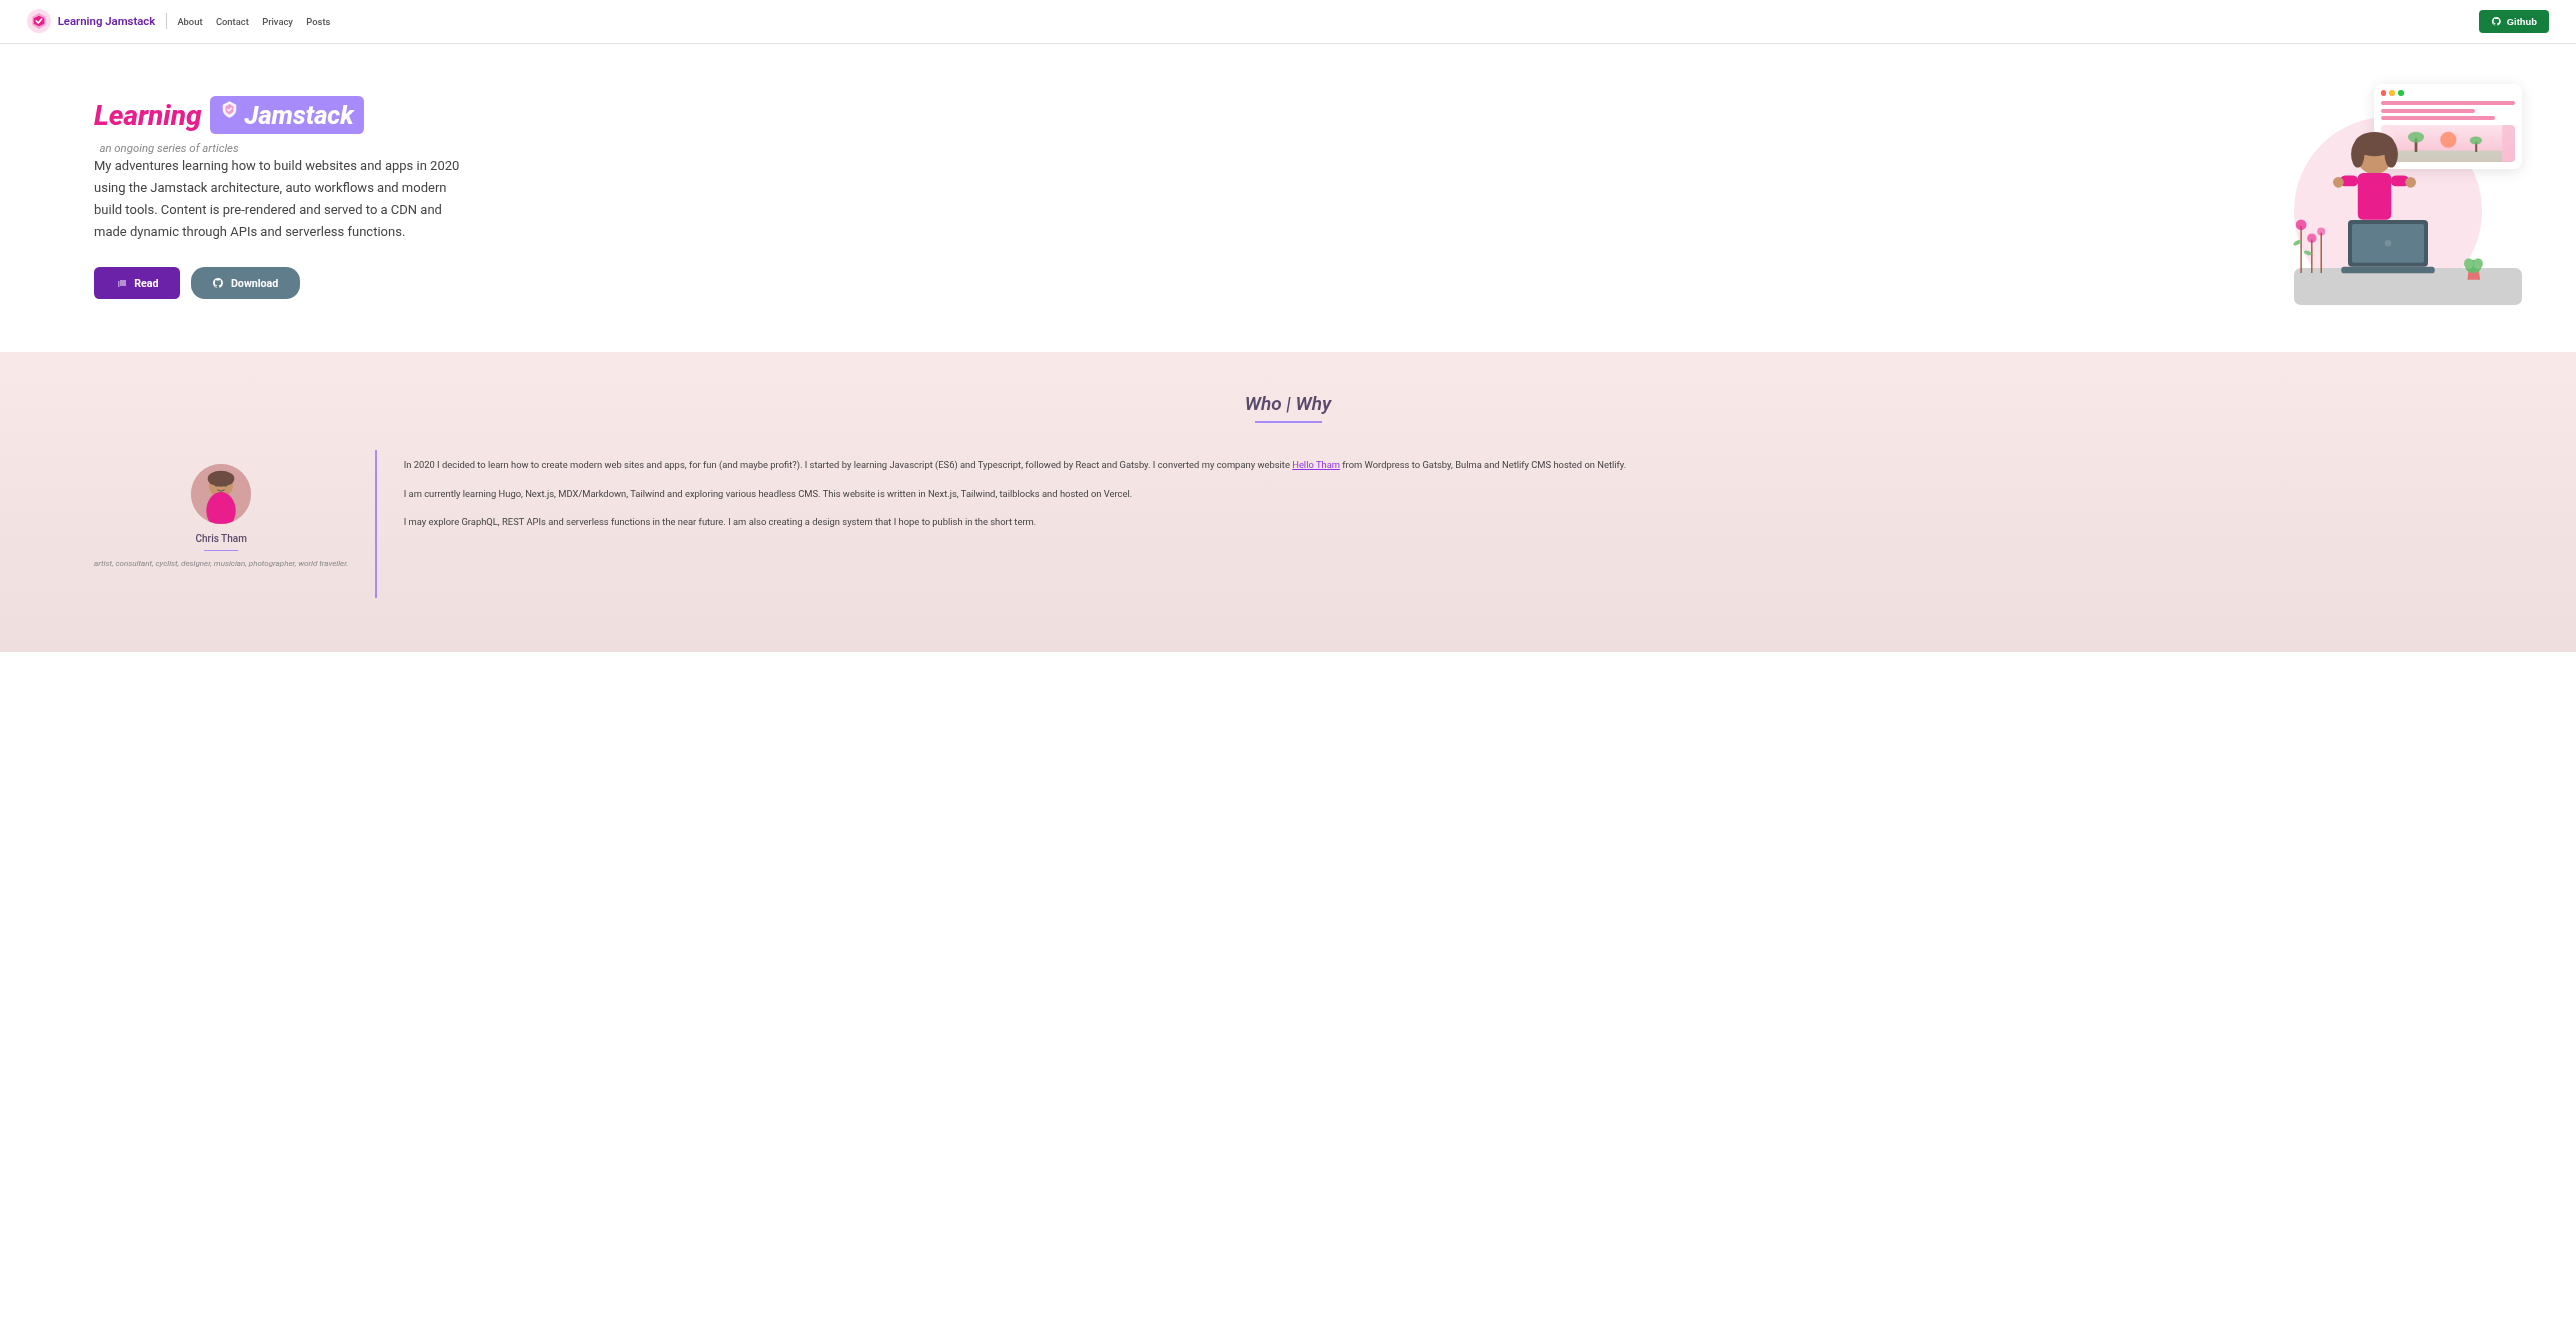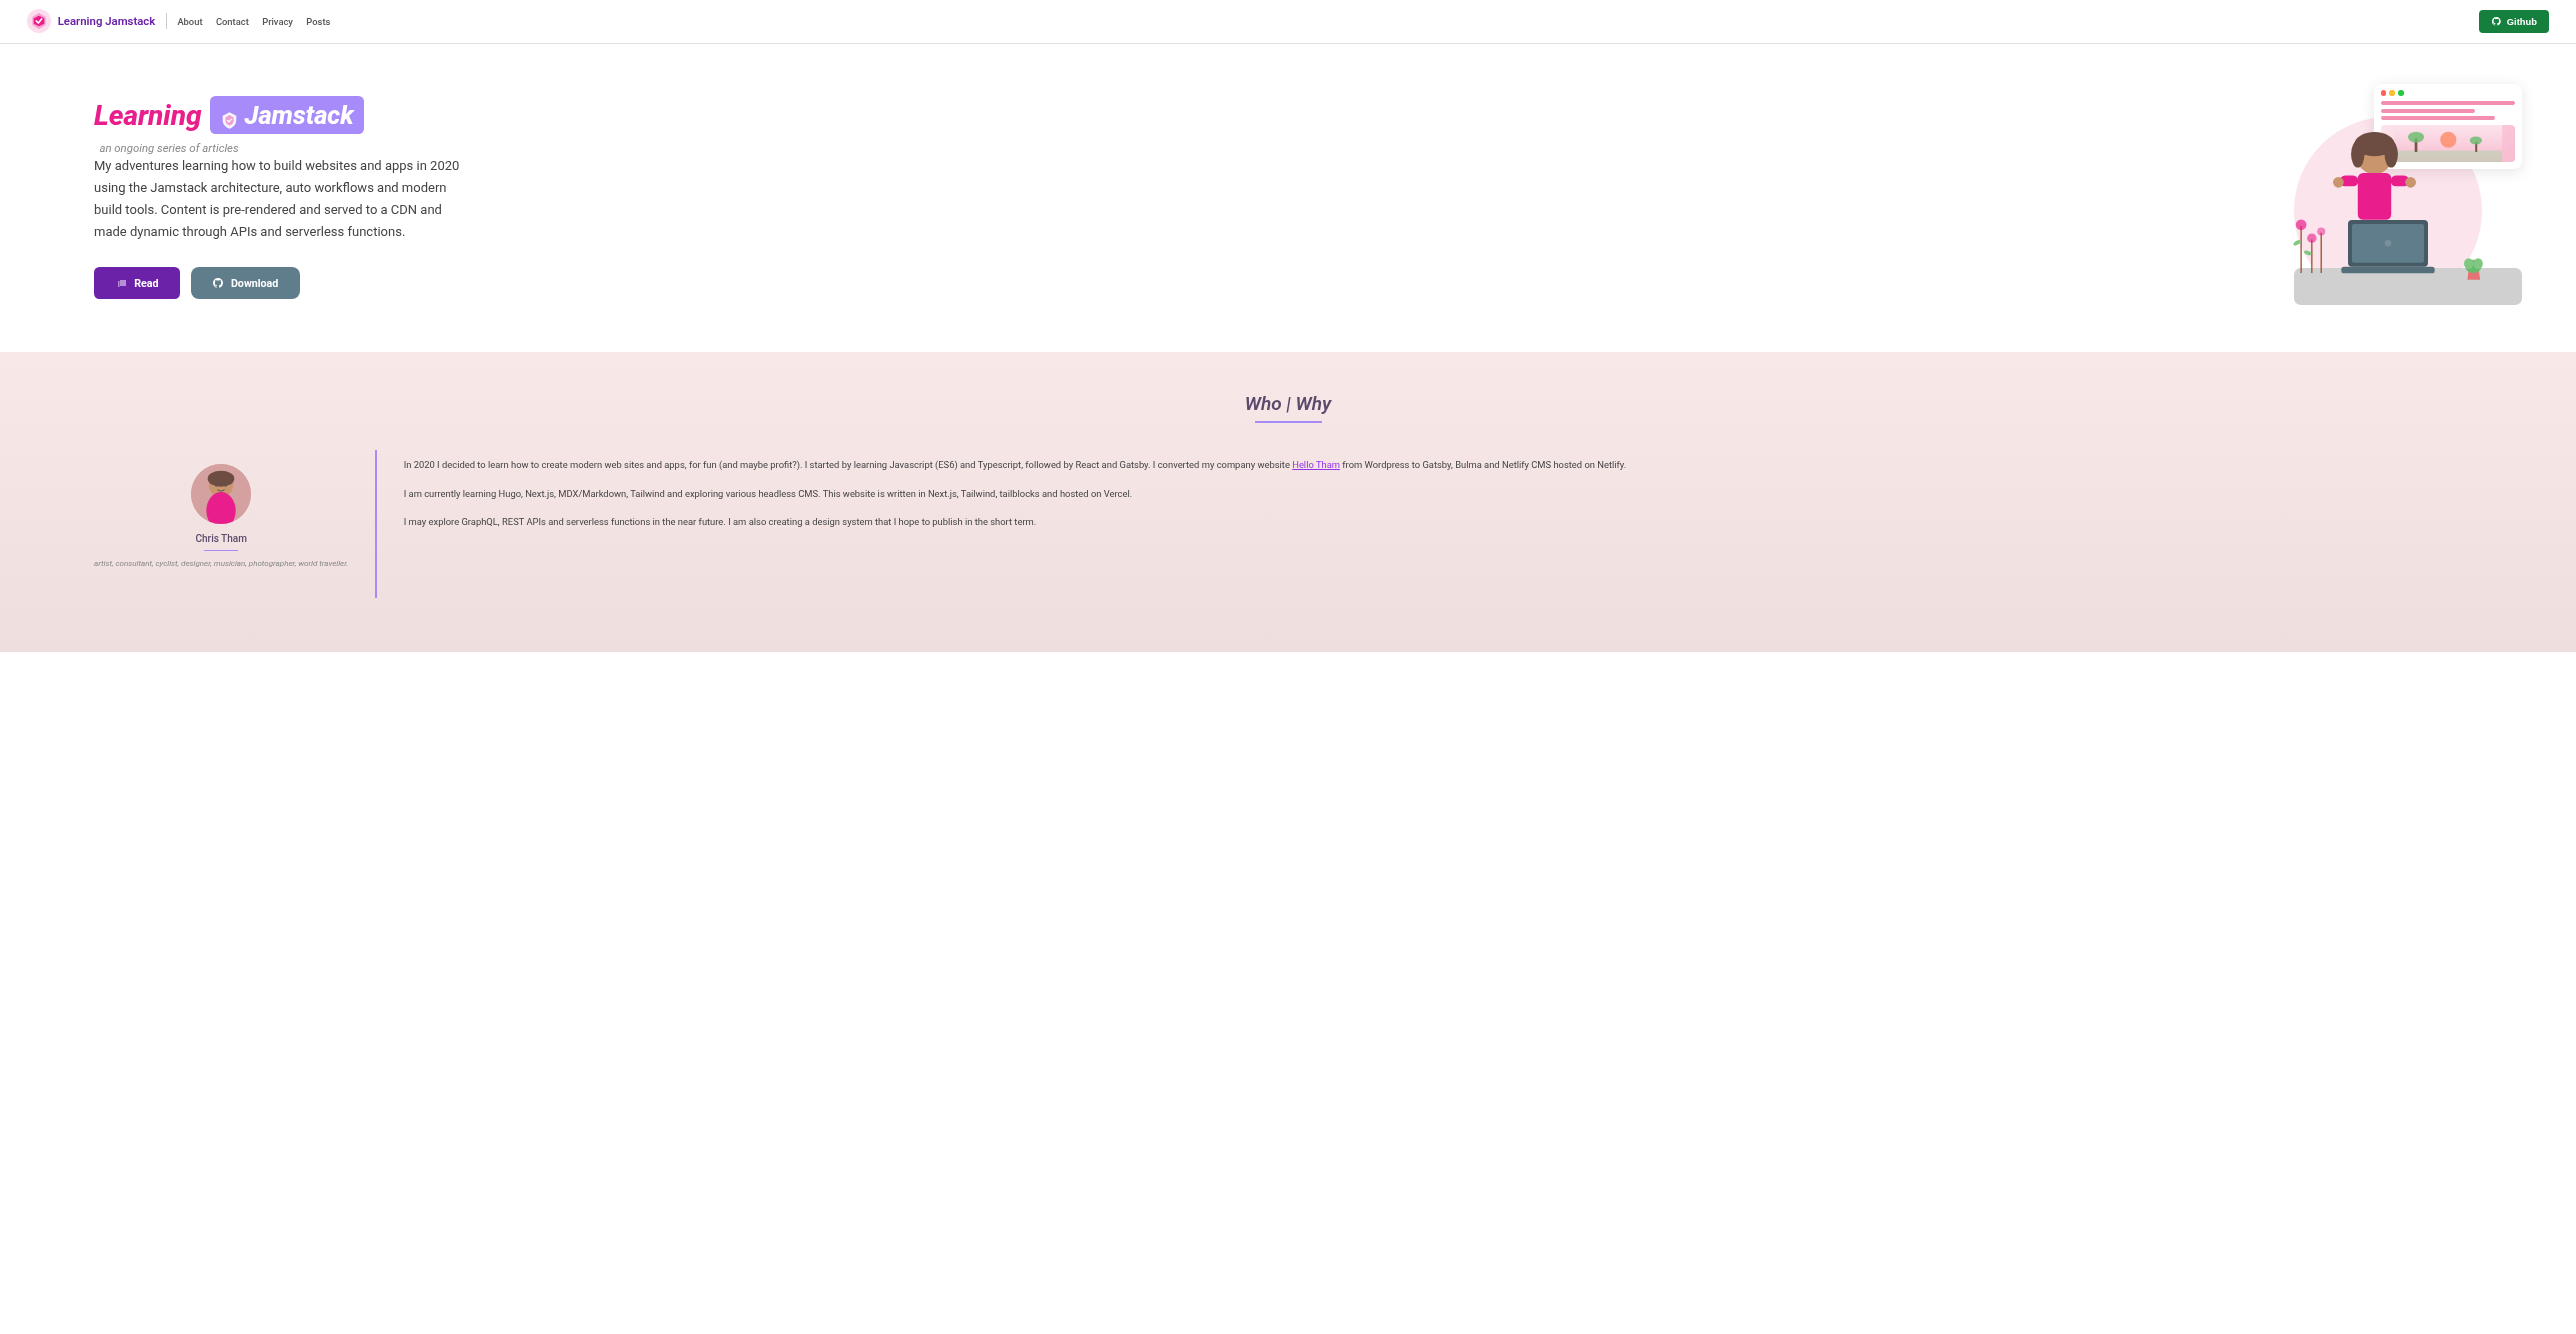--- a/index.html
+++ b/index.html
@@ -106,21 +106,21 @@
 
     .hero-learning {
       font-size: 28px;
       font-weight: 800;
       color: #e91e8c;
       font-style: italic;
     }
 
     .hero-jamstack-badge {
       display: inline-flex;
-      align-items: flex-end;
+      align-items: flex-start;
       gap: 5.4px;
       background: #a78bfa;
       border-radius: 5.4px;
       padding: 4px 10.7px;
     }
 
     .hero-jamstack-badge-icon {
       width: 19px;
       height: 19px;
     }
@@ -168,21 +168,21 @@
       text-decoration: none;
     }
 
     .btn-download {
       display: flex;
       align-items: center;
       gap: 6.7px;
       background: #607d8b;
       color: white;
       border: none;
-      border-radius: 8px;
+      border-radius: 14px;
       padding: 9.4px 21.5px;
       font-size: 10.7px;
       font-weight: 700;
       cursor: pointer;
       text-decoration: none;
     }
 
     
     .hero-illustration {
       position: relative;

